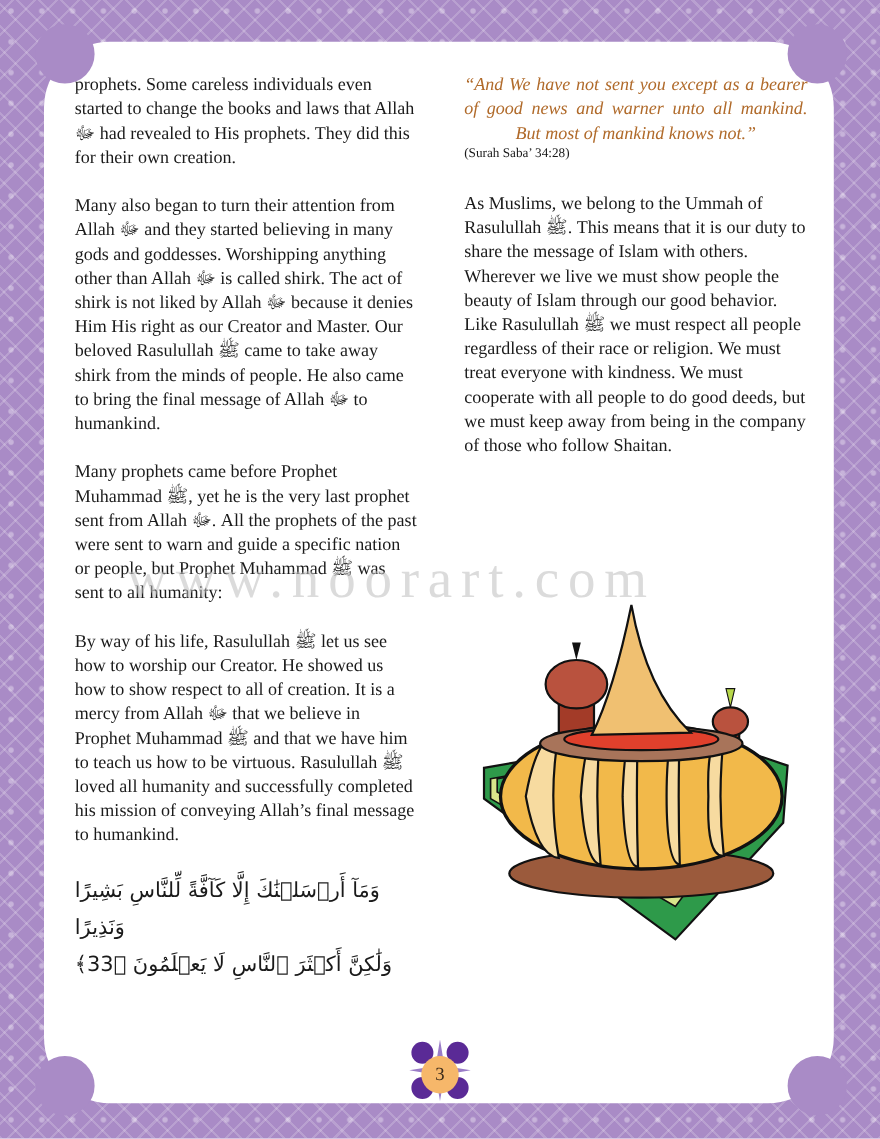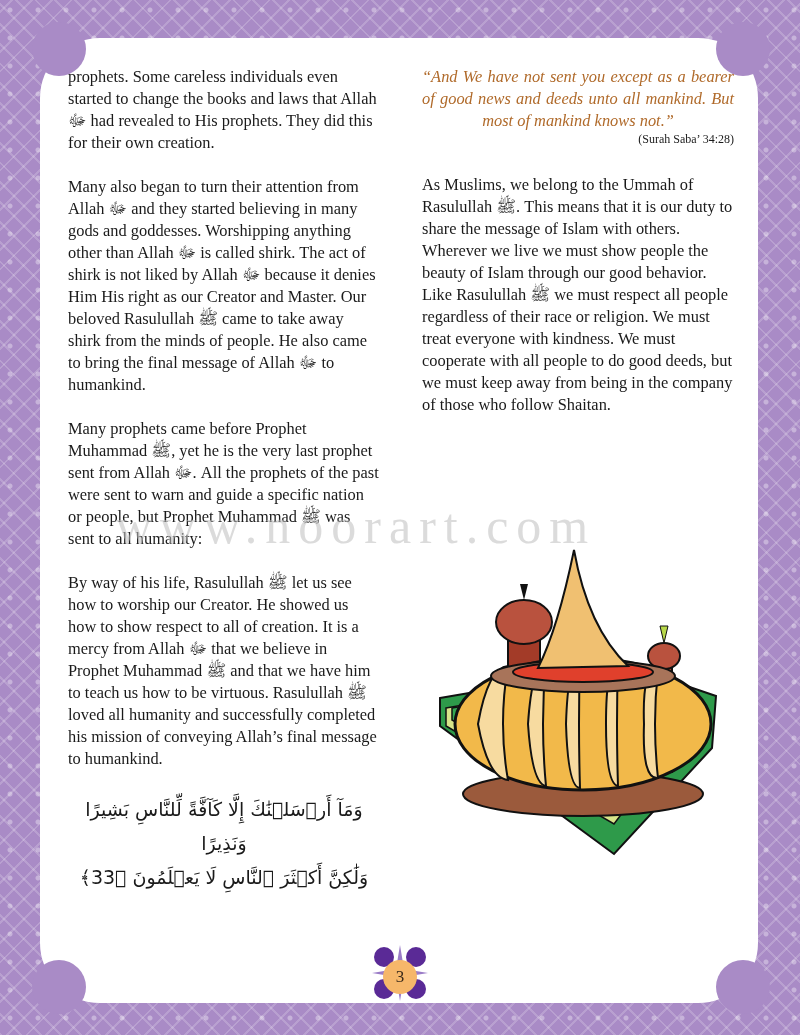--- a/index.html
+++ b/index.html
@@ -9,22 +9,22 @@
       radial-gradient(circle at 10px 10px, rgba(255,255,255,0.35) 2px, transparent 3px),
       repeating-linear-gradient(45deg, rgba(255,255,255,0.18) 0 2px, transparent 2px 14px),
       repeating-linear-gradient(-45deg, rgba(255,255,255,0.18) 0 2px, transparent 2px 14px);
     background-size:28px 28px, auto, auto;}
   .page{position:absolute;left:40px;top:38px;width:718px;height:965px;background:#fff;border-radius:60px 60px 60px 60px;}
   .curl{position:absolute;width:54px;height:54px;border-radius:50%;background:#a98bc6;}
   .col-left{position:absolute;left:68px;top:66px;width:312px;font-size:16.4px;line-height:22px;color:#1a1a1a;}
   .col-right{position:absolute;left:422px;top:66px;width:312px;font-size:16.4px;line-height:22px;color:#1a1a1a;}
   p{margin:0 0 22px 0;}
   .quote{color:#b06a2a;font-style:italic;text-align:justify;text-align-last:center;margin:0;}
-  .ref{text-align:right;font-size:12px;line-height:14px;margin:0 0 28px 0;}
-  .arabic{text-align:center;font-family:"DejaVu Sans",sans-serif;font-size:19px;line-height:34px;direction:rtl;margin-top:4px;}
+  .ref{text-align:left;font-size:12px;line-height:14px;margin:0 0 28px 0;}
+  .arabic{text-align:left;font-family:"DejaVu Sans",sans-serif;font-size:19px;line-height:34px;direction:rtl;margin-top:4px;}
   .watermark{position:absolute;left:0;top:497px;width:712px;text-align:center;font-family:Liberation Serif, serif;font-size:50px;letter-spacing:8px;color:rgba(190,190,190,0.55);pointer-events:none;}
   .page-badge{position:absolute;left:372px;top:945px;width:56px;height:56px;}
   .page-num{position:absolute;left:383px;top:960px;width:34px;height:34px;border-radius:50%;background:#f6b76a;text-align:center;line-height:34px;font-size:17px;color:#3a2a1a;}
   .mosque{position:absolute;left:438px;top:548px;width:290px;height:312px;}
 </style>
 </head>
 <body>
 
 <div class="border-pattern"></div>
 <div class="page"></div>
@@ -38,21 +38,21 @@
   <p>Many also began to turn their attention from Allah ﷻ and they started believing in many gods and goddesses. Worshipping anything other than Allah ﷻ is called shirk. The act of shirk is not liked by Allah ﷻ because it denies Him His right as our Creator and Master.  Our beloved Rasulullah ﷺ came to take away shirk from the minds of people. He also came to bring the final message of Allah ﷻ to humankind.</p>
   <p>Many prophets came before Prophet Muhammad ﷺ, yet he is the very last prophet sent from Allah ﷻ. All the prophets of the past were sent to warn and guide a specific nation or people, but Prophet Muhammad ﷺ was sent to all humanity:</p>
   <p>By way of his life, Rasulullah ﷺ let  us see how to worship our Creator. He showed us how to show respect to all of creation. It is a mercy from Allah ﷻ that we believe in Prophet Muhammad ﷺ and that we have him to teach us how to be virtuous. Rasulullah ﷺ loved all humanity and successfully completed his mission of conveying Allah’s final message to humankind.</p>
   <div class="arabic">
     <div>وَمَآ أَرۡسَلۡنَٰكَ إِلَّا كَآفَّةً لِّلنَّاسِ بَشِيرًا وَنَذِيرًا</div>
     <div>وَلَٰكِنَّ أَكۡثَرَ ٱلنَّاسِ لَا يَعۡلَمُونَ ﴿33﴾</div>
   </div>
 </div>
 
 <div class="col-right">
-  <p class="quote">“And We have not sent you except as a bearer of good news and deeds unto all mankind. But most of mankind knows not.”</p>
+  <p class="quote">“And We have not sent you except as a bearer of good news and warner unto all mankind. But most of mankind knows not.”</p>
   <p class="ref">(Surah Saba’ 34:28)</p>
   <p>As Muslims, we belong to the Ummah of Rasulullah ﷺ. This means that it is our duty to share the message of Islam with others. Wherever we live we must show people the beauty of Islam through our good behavior. Like Rasulullah ﷺ we must respect all people regardless of their race or religion. We must treat everyone with kindness. We must cooperate with all people to do good deeds, but we must keep away from being in the company of those who follow Shaitan.</p>
 </div>
 
 <svg class="mosque" viewBox="0 0 290 312">
   <polygon points="2,150 190,118 278,148 274,200 176,306 2,178" fill="#2e9a4a" stroke="#111" stroke-width="2"></polygon>
   <polygon points="8,160 180,130 266,156 176,276 8,178" fill="#d8e58a" stroke="#111" stroke-width="1.5"></polygon>
   <polygon points="14,160 180,132 262,158 176,262 14,172" fill="#35a853" stroke="#111" stroke-width="1.5"></polygon>
   <rect x="70" y="80" width="32" height="120" fill="#a33b28" stroke="#111" stroke-width="2"></rect>
   <ellipse cx="86" cy="74" rx="28" ry="22" fill="#b9523e" stroke="#111" stroke-width="2"></ellipse>

